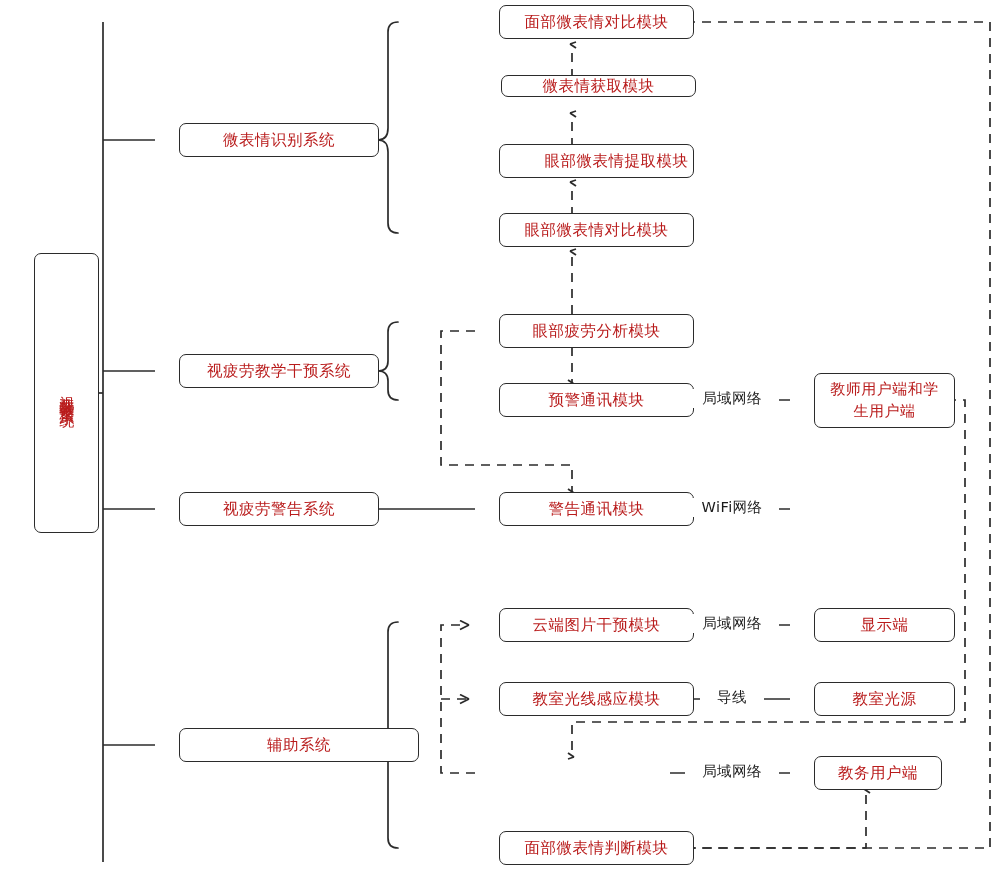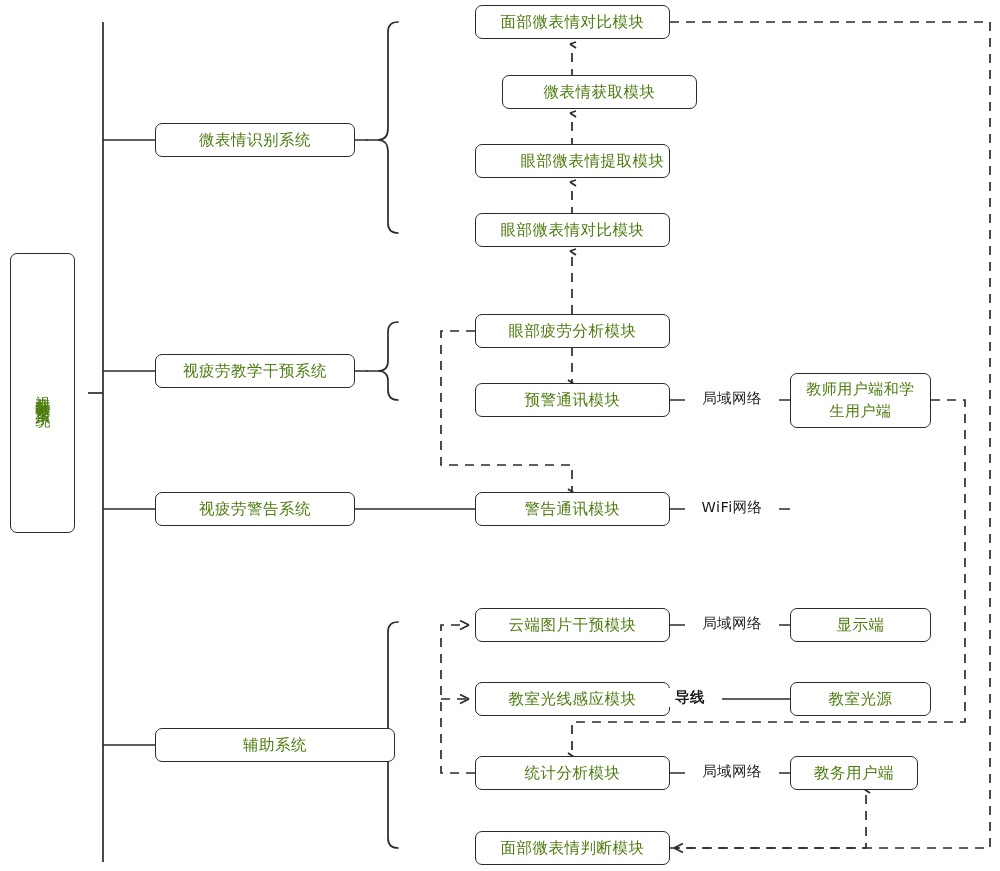--- a/index.html
+++ b/index.html
@@ -28,25 +28,26 @@
   .node {
     position: absolute;
     box-sizing: border-box;
     border: 1.6px solid #2b2b2b;
     border-radius: 7px;
     background: #ffffff;
     display: flex;
     align-items: center;
     justify-content: center;
     text-align: center;
-    color: #4d7c0f;
+    color: #b91c1c;
     font-size: 15.5px;
     line-height: 1.35;
     letter-spacing: 0.5px;
     z-index: 3;
+    margin-left: 24px;
   }
   .node.root {
     writing-mode: vertical-rl;
     text-orientation: upright;
     letter-spacing: 2px;
     font-size: 15px;
     line-height: 1.5;
     padding: 6px 0;
     white-space: normal;
   }
@@ -150,35 +151,34 @@
   </svg>
 
   <div class="node root" style="left:10px; top:253px; width:65px; height:280px;">视疲劳教学干预系统</div>
 
   <div class="node" style="left:155px; top:123px; width:200px; height:34px;">微表情识别系统</div>
   <div class="node" style="left:155px; top:354px; width:200px; height:34px;">视疲劳教学干预系统</div>
   <div class="node" style="left:155px; top:492px; width:200px; height:34px;">视疲劳警告系统</div>
   <div class="node" style="left:155px; top:728px; width:240px; height:34px;">辅助系统</div>
 
   <div class="node" style="left:475px; top:5px; width:195px; height:34px;">面部微表情对比模块</div>
-  <div class="node" style="left:502px; top:75px; width:195px; height:34px;">微表情获取模块</div>
+  <div class="node" style="left:477px; top:75px; width:195px; height:22px;">微表情获取模块</div>
   <div class="node" style="left:475px; top:144px; width:195px; height:34px;padding-left:40px;">眼部微表情提取模块</div>
   <div class="node" style="left:475px; top:213px; width:195px; height:34px;">眼部微表情对比模块</div>
   <div class="node" style="left:475px; top:314px; width:195px; height:34px;">眼部疲劳分析模块</div>
   <div class="node" style="left:475px; top:383px; width:195px; height:34px;">预警通讯模块</div>
   <div class="node" style="left:475px; top:492px; width:195px; height:34px;">警告通讯模块</div>
   <div class="node" style="left:475px; top:682px; width:195px; height:34px;">教室光线感应模块</div>
   <div class="node" style="left:475px; top:608px; width:195px; height:34px;">云端图片干预模块</div>
-  <div class="node" style="left:475px; top:756px; width:195px; height:34px;">统计分析模块</div>
   <div class="node" style="left:475px; top:831px; width:195px; height:34px;">面部微表情判断模块</div>
 
   <div class="node two-line" style="left:790px; top:373px; width:141px; height:55px;">教师用户端和学生用户端</div>
   <div class="node" style="left:790px; top:608px; width:141px; height:34px;">显示端</div>
   <div class="node" style="left:790px; top:682px; width:141px; height:34px;">教室光源</div>
   <div class="node" style="left:790px; top:756px; width:128px; height:34px;">教务用户端</div>
 
   <div class="edge-label" style="left:685px; top:389px; width:90px;">局域网络</div>
   <div class="edge-label" style="left:685px; top:498px; width:90px;">WiFi网络</div>
   <div class="edge-label" style="left:685px; top:614px; width:90px;">局域网络</div>
-  <div class="edge-label" style="left:658px; top:688px; width:60px;font-weight:bold;">导线</div>
+  <div class="edge-label" style="left:700px; top:688px; width:60px;">导线</div>
   <div class="edge-label" style="left:685px; top:762px; width:90px;">局域网络</div>
 
 </div>
 
 </body></html>

